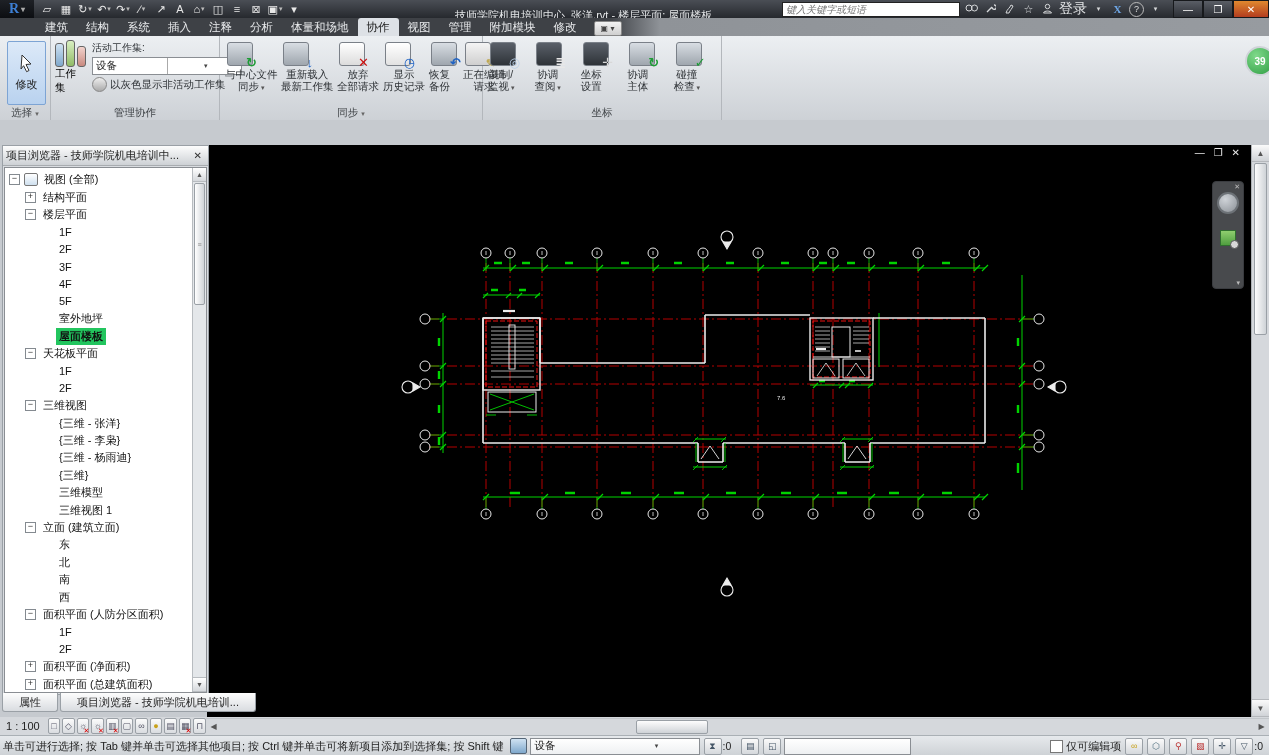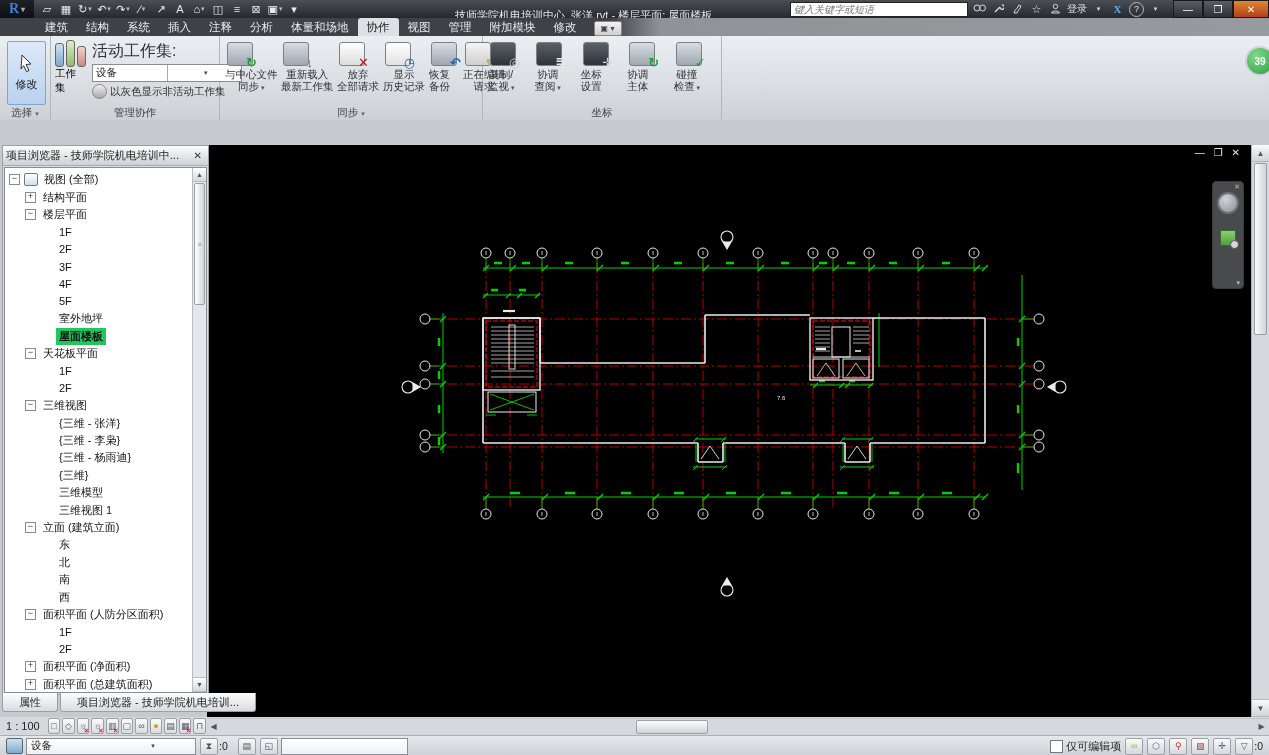--- a/index.html
+++ b/index.html
@@ -15,21 +15,21 @@
   .qat{display:flex;align-items:center;gap:1px;margin-left:4px;}
   .qbtn{min-width:16px;height:15px;display:flex;align-items:center;justify-content:center;
     color:#e8e8e8;font-size:11px;border-radius:2px;padding:0 1px;}
   .qbtn .arr{font-size:7px;color:#bbb;margin-left:1px;}
   .tb-title{position:absolute;left:455px;top:0;height:30px;display:flex;align-items:center;
     color:#e6e8ea;font-size:11px;white-space:nowrap;}
   .tb-right{position:absolute;right:0;top:0;height:18px;display:flex;align-items:center;gap:4px;}
   .searchbox{width:170px;height:13px;background:#fff;border:1px solid #222;font-style:italic;
     color:#777;font-size:10px;padding:0 3px;font-family:"Liberation Sans",sans-serif;}
   .tbico{color:#d6d8da;font-size:11px;width:15px;text-align:center;}
-  .signin{color:#e2e4e6;font-size:10px;}
+  .signin{color:#e2e4e6;font-size:14px;}
   .helpq{width:13px;height:13px;border:1px solid #bbb;border-radius:50%;font-size:9px;display:flex;
     align-items:center;justify-content:center;color:#ddd;}
   .winbtns{display:flex;margin-left:6px;}
   .winbtn{width:28px;height:16px;display:flex;align-items:center;justify-content:center;color:#fff;
     font-size:10px;background:linear-gradient(#5a5e66,#2c2f35);border:1px solid #17191c;}
   .winbtn.close{background:linear-gradient(#e0892f,#b33d1f);width:34px;}
   
   .tabrow{position:absolute;left:0;top:18px;width:1269px;height:18px;
     background:linear-gradient(90deg,#3e4146 0px,#3e4146 610px,#8f9398 660px,#979ba0 100%);
     display:flex;align-items:flex-end;color:#e8eaec;font-size:11.5px;}
@@ -72,21 +72,21 @@
     border-radius:2px;display:flex;flex-direction:column;align-items:center;justify-content:center;gap:3px;margin:2px 0 0 3px;}
   .modifybtn .lbl{font-size:11px;color:#222;}
   
   .worksetbtn{width:46px;display:flex;flex-direction:column;align-items:center;padding-top:2px;}
   .pills{display:flex;gap:2px;align-items:flex-end;height:26px;}
   .pill{width:7px;border-radius:3px;border:1px solid #666;}
   .pill.b{height:22px;background:linear-gradient(#cfe2f2,#7fa8cc);}
   .pill.g{height:25px;background:linear-gradient(#d9efc2,#90bb66);}
   .pill.r{height:19px;background:linear-gradient(#f2d3cd,#c98a80);}
   .collab-right{display:flex;flex-direction:column;padding:2px 4px;gap:2px;}
-  .awlabel{font-size:16px;color:#2f3337;}
+  .awlabel{font-size:10px;color:#2f3337;}
   .wscombo{width:148px;height:16px;background:#fff;border:1px solid #8a8e93;display:flex;align-items:center;}
   .wscombo span{flex:1;font-size:10.5px;color:#222;padding-left:3px;}
   .wscombo .dd{width:13px;height:100%;border-left:1px solid #aaa;font-size:7px;display:flex;align-items:center;justify-content:center;color:#444;}
   .grayrow{display:flex;align-items:center;gap:3px;font-size:10.5px;color:#2f3337;}
   .grayico{width:13px;height:13px;border-radius:50%;background:linear-gradient(#eee,#aaa);border:1px solid #888;}
   .badge39{position:absolute;right:-6px;top:10px;width:26px;height:26px;border-radius:50%;
     background:radial-gradient(circle at 35% 30%,#7fd98a,#2f9e43);border:2px solid #cfd3d8;
     color:#fff;font-size:10px;font-weight:bold;display:flex;align-items:center;justify-content:center;}
   
   .main{position:absolute;left:0;top:120px;width:1269px;height:615px;background:#c6cacf;}
@@ -719,20 +719,21 @@
       </div>
       <div class="hscroll">
         <span class="hbtn">◀</span>
         <span class="hthumb"></span>
         <span class="hbtn" style="position:absolute;right:0;">▶</span>
       </div>
     </div>
   </div>
 
   <div class="statusbar">
+    <span class="hint">单击可进行选择; 按 Tab 键并单击可选择其他项目; 按 Ctrl 键并单击可将新项目添加到选择集; 按 Shift 键</span>
     <span class="wsico"></span>
     <div class="sbcombo" style="width:168px;">
       <span>设备</span>
         <span class="dd">▾</span>
     </div>
     <span class="sbico">⧗</span>
     <span class="cnt">:0</span>
     <span class="sbico" style="margin-left:10px;">▤</span>
     <span class="sbico">◱</span>
     <div class="sbcombo" style="width:125px;">

